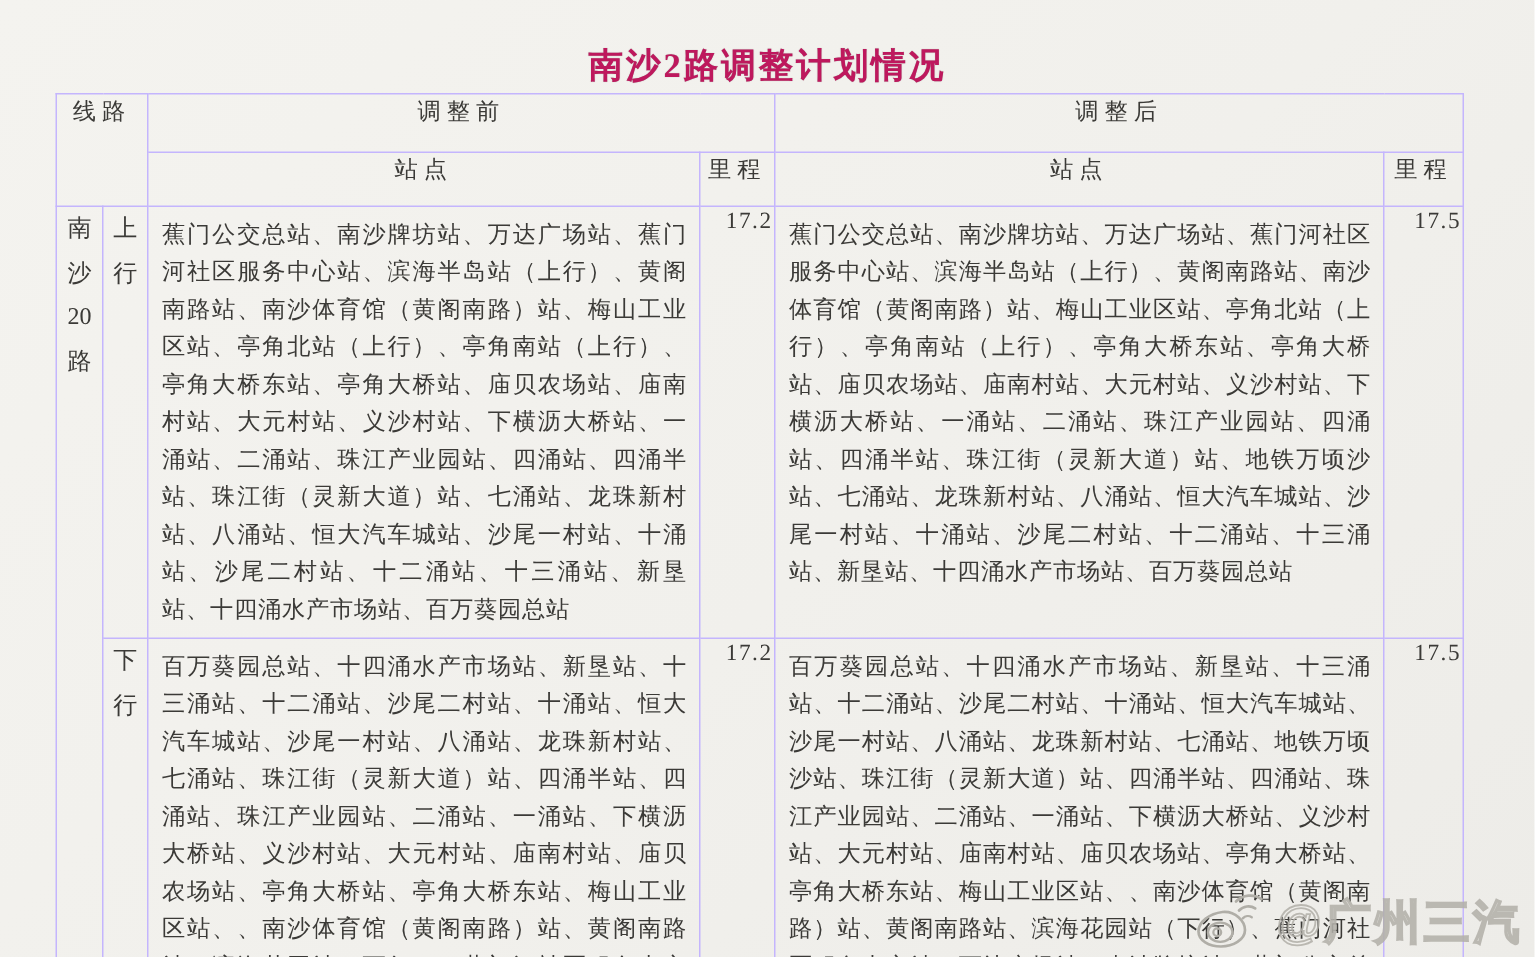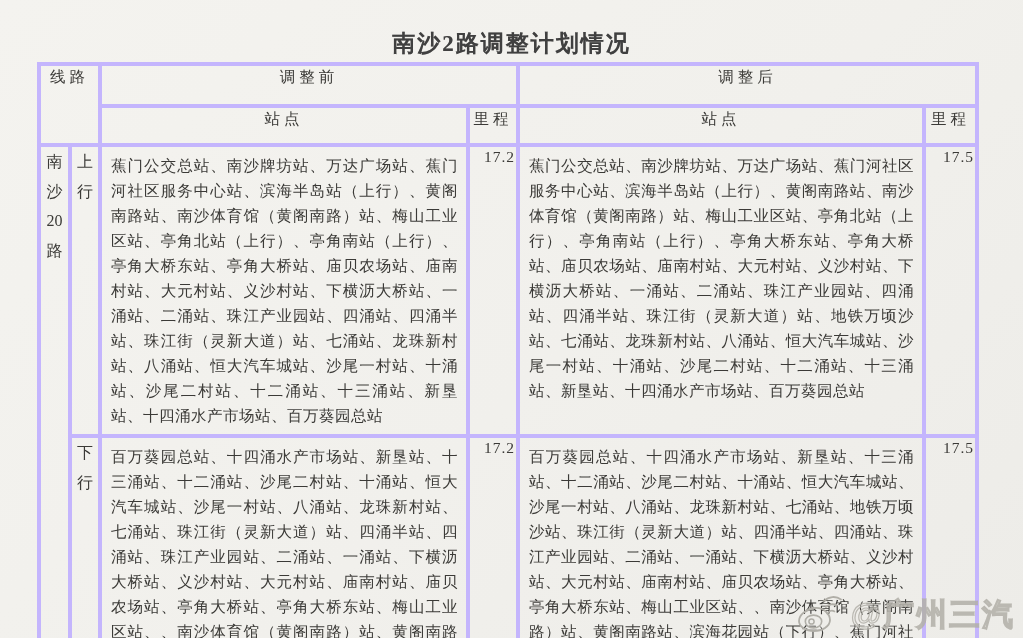--- a/index.html
+++ b/index.html
@@ -9,35 +9,35 @@
     font-family:"Liberation Serif","DejaVu Serif",serif;
     color:#3b3a37;
     position:relative;
     overflow:hidden;
   }
   .page-title{
     text-align:center;
     font-size:23px;
     font-weight:700;
     letter-spacing:2px;
-    color:#404040;
+    color:#be185d;
     padding-top:28px;
     margin:0 0 8px 0;
     text-shadow:0 0 .6px rgba(60,60,55,.45);
   }
   table.route-table{
     position:absolute;
     left:37px;top:62px;
     width:938px;
     border-collapse:collapse;
     table-layout:fixed;
     background:transparent;
   }
   .route-table td{
-    border:4px solid #c4b5fd;
+    border:1px solid #c4b5fd;
     color:#3b3a37;
     font-size:15.5px;
     vertical-align:top;
   }
   .hdr{
     text-align:center;
     vertical-align:middle;
     letter-spacing:4px;
     font-size:16px;
     color:#3e3d3a;

